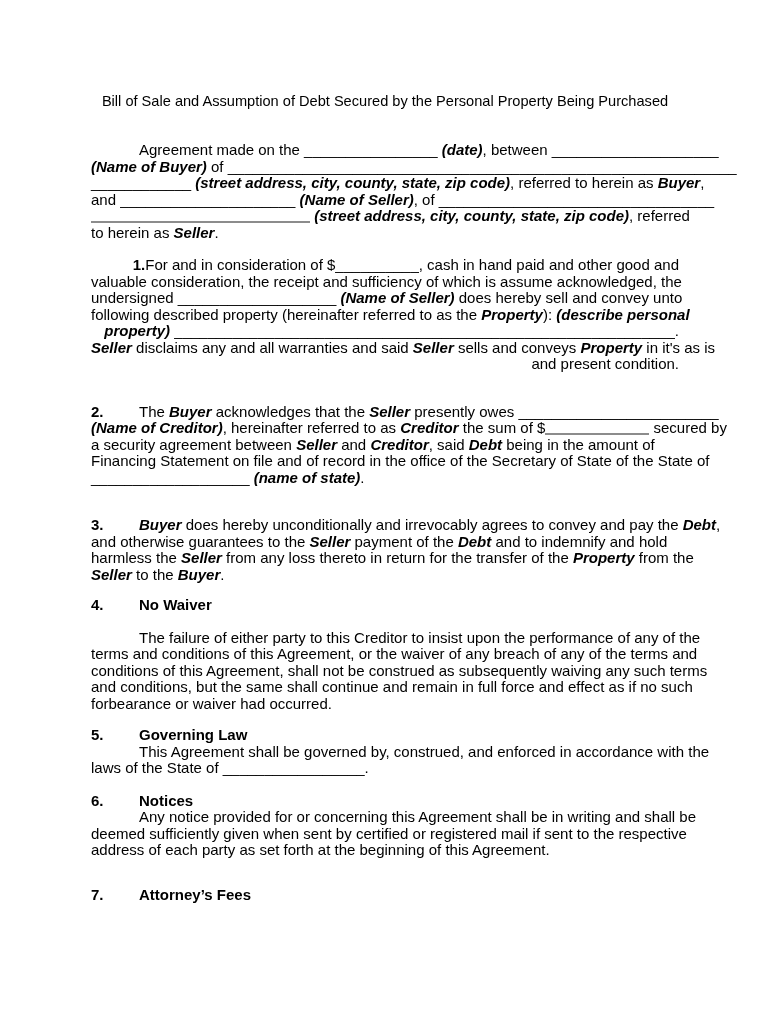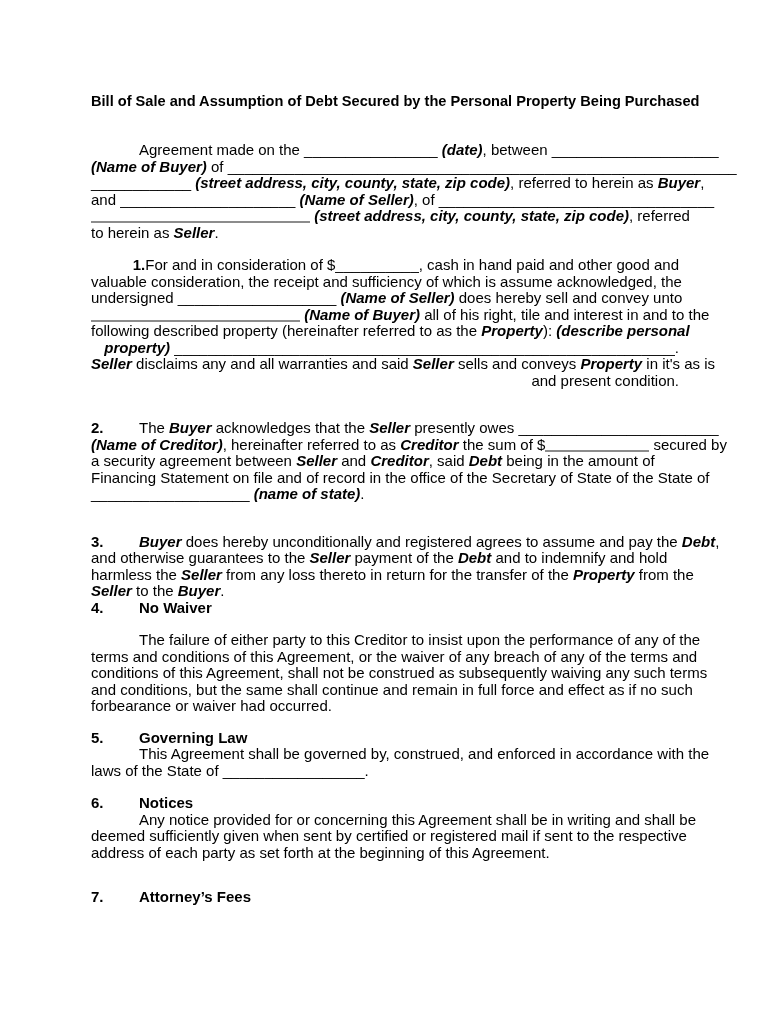--- a/index.html
+++ b/index.html
@@ -11,21 +11,21 @@
     font-family:"Liberation Sans",sans-serif;
     font-size:15px;
     color:#000000;
   }
   .content{
     position:absolute;
     left:91px;top:93px;
     width:588px;
   }
   .doc-title{
-    font-weight:bold;
+    font-weight:normal;
     text-align:center;
     white-space:nowrap;
     line-height:17px;
     font-size:14.6px;
   }
   .line{
     line-height:16.5px;
     height:16.5px;
     white-space:pre;
   }
@@ -37,21 +37,21 @@
     border-bottom:2px solid #8c8c8c;
     vertical-align:-2px;
   }
   .bold{font-weight:bold;}
   .boldital{font-weight:bold;font-style:italic;}
   
   [data-name="intro-paragraph"]{margin-top:32px;}
   [data-name="section-1"]{margin-top:16px;text-align:right;}
   [data-name="section-2"]{margin-top:31px;}
   [data-name="section-3"]{margin-top:31px;}
-  [data-name="section-4-heading"]{margin-top:0;}
+  [data-name="section-4-heading"]{margin-top:14px;}
   [data-name="section-4-paragraph"]{margin-top:16px;}
   [data-name="section-5"]{margin-top:15px;}
   [data-name="section-6"]{margin-top:16px;}
   [data-name="section-7"]{margin-top:28px;}
 </style>
 </head>
 <body>
 
 <div class="page" data-name="document-page">
   <div class="content" data-name="document-content">
@@ -62,35 +62,34 @@
           <div class="line" data-name="text-line"><span class="boldital" data-name="emphasized-text">(Name of Buyer)</span><span data-name="body-text"> of _____________________________________________________________</span></div>
           <div class="line" data-name="text-line"><span data-name="body-text">____________ </span><span class="boldital" data-name="emphasized-text">(street address, city, county, state, zip code)</span><span data-name="body-text">, referred to herein as </span><span class="boldital" data-name="emphasized-text">Buyer</span><span data-name="body-text">,</span></div>
           <div class="line" data-name="text-line"><span data-name="body-text">and _____________________ </span><span class="boldital" data-name="emphasized-text">(Name of Seller)</span><span data-name="body-text">, of _________________________________</span></div>
           <div class="line" data-name="text-line"><span class="grayline" data-name="form-field-line" style="width: 219px; border-bottom-color: rgb(140, 140, 140);"></span><span data-name="body-text"> </span><span class="boldital" data-name="emphasized-text">(street address, city, county, state, zip code)</span><span data-name="body-text">, referred</span></div>
           <div class="line" data-name="text-line"><span data-name="body-text">to herein as </span><span class="boldital" data-name="emphasized-text">Seller</span><span data-name="body-text">.</span></div>
         </div>
         <div data-name="section-1">
           <div class="line" data-name="text-line"><span class="num" data-name="section-number">1.</span><span data-name="body-text">For and in consideration of $__________, cash in hand paid and other good and</span></div>
           <div class="line" data-name="text-line"><span data-name="body-text">valuable consideration, the receipt and sufficiency of which is assume acknowledged, the</span></div>
           <div class="line" data-name="text-line"><span data-name="body-text">undersigned ___________________ </span><span class="boldital" data-name="emphasized-text">(Name of Seller)</span><span data-name="body-text"> does hereby sell and convey unto</span></div>
-          <div class="line" data-name="text-line"><span class="grayline" data-name="form-field-line" style="width: 209px; border-bottom-color: rgb(140, 140, 140);"></span><span data-name="body-text"> </span><span class="boldital" data-name="emphasized-text">(Name of Buyer)</span><span data-name="body-text"> all of his right, tile and interest in and to the</span></div>
           <div class="line" data-name="text-line"><span data-name="body-text">following described property (hereinafter referred to as the </span><span class="boldital" data-name="emphasized-text">Property</span><span data-name="body-text">): </span><span class="boldital" data-name="emphasized-text">(describe personal</span></div>
           <div class="line" data-name="text-line"><span class="boldital" data-name="emphasized-text">property)</span><span data-name="body-text"> ____________________________________________________________.</span></div>
           <div class="line" data-name="text-line"><span class="boldital" data-name="emphasized-text">Seller</span><span data-name="body-text"> disclaims any and all warranties and said </span><span class="boldital" data-name="emphasized-text">Seller</span><span data-name="body-text"> sells and conveys </span><span class="boldital" data-name="emphasized-text">Property</span><span data-name="body-text"> in it's as is</span></div>
           <div class="line" data-name="text-line"><span data-name="body-text">and present condition.</span></div>
         </div>
         <div data-name="section-2">
           <div class="line" data-name="text-line"><span class="num" data-name="section-number">2.</span><span data-name="body-text">The </span><span class="boldital" data-name="emphasized-text">Buyer</span><span data-name="body-text"> acknowledges that the </span><span class="boldital" data-name="emphasized-text">Seller</span><span data-name="body-text"> presently owes ________________________</span></div>
           <div class="line" data-name="text-line"><span class="boldital" data-name="emphasized-text">(Name of Creditor)</span><span data-name="body-text">, hereinafter referred to as </span><span class="boldital" data-name="emphasized-text">Creditor</span><span data-name="body-text"> the sum of $</span><span class="grayline" data-name="form-field-line" style="width: 104px; border-bottom-color: rgb(140, 140, 140);"></span><span data-name="body-text"> secured by</span></div>
           <div class="line" data-name="text-line"><span data-name="body-text">a security agreement between </span><span class="boldital" data-name="emphasized-text">Seller</span><span data-name="body-text"> and </span><span class="boldital" data-name="emphasized-text">Creditor</span><span data-name="body-text">, said </span><span class="boldital" data-name="emphasized-text">Debt</span><span data-name="body-text"> being in the amount of</span></div>
           <div class="line" data-name="text-line"><span data-name="body-text">Financing Statement on file and of record in the office of the Secretary of State of the State of</span></div>
           <div class="line" data-name="text-line"><span data-name="body-text">___________________ </span><span class="boldital" data-name="emphasized-text">(name of state)</span><span data-name="body-text">.</span></div>
         </div>
         <div data-name="section-3">
-          <div class="line" data-name="text-line"><span class="num" data-name="section-number">3.</span><span class="boldital" data-name="emphasized-text">Buyer</span><span data-name="body-text"> does hereby unconditionally and registered agrees to assume and pay the </span><span class="boldital" data-name="emphasized-text">Debt</span><span data-name="body-text">,</span></div>
+          <div class="line" data-name="text-line"><span class="num" data-name="section-number">3.</span><span class="boldital" data-name="emphasized-text">Buyer</span><span data-name="body-text"> does hereby unconditionally and irrevocably agrees to convey and pay the </span><span class="boldital" data-name="emphasized-text">Debt</span><span data-name="body-text">,</span></div>
           <div class="line" data-name="text-line"><span data-name="body-text">and otherwise guarantees to the </span><span class="boldital" data-name="emphasized-text">Seller</span><span data-name="body-text"> payment of the </span><span class="boldital" data-name="emphasized-text">Debt</span><span data-name="body-text"> and to indemnify and hold</span></div>
           <div class="line" data-name="text-line"><span data-name="body-text">harmless the </span><span class="boldital" data-name="emphasized-text">Seller</span><span data-name="body-text"> from any loss thereto in return for the transfer of the </span><span class="boldital" data-name="emphasized-text">Property</span><span data-name="body-text"> from the</span></div>
           <div class="line" data-name="text-line"><span class="boldital" data-name="emphasized-text">Seller</span><span data-name="body-text"> to the </span><span class="boldital" data-name="emphasized-text">Buyer</span><span data-name="body-text">.</span></div>
         </div>
         <div data-name="section-4-heading">
           <div class="line" data-name="text-line"><span class="num" data-name="section-number">4.</span><span class="bold" data-name="emphasized-text">No Waiver</span></div>
         </div>
         <div data-name="section-4-paragraph">
           <div class="line" data-name="text-line"><span class="tab" data-name="tab-indent"></span><span data-name="body-text">The failure of either party to this Creditor to insist upon the performance of any of the</span></div>
           <div class="line" data-name="text-line"><span data-name="body-text">terms and conditions of this Agreement, or the waiver of any breach of any of the terms and</span></div>

